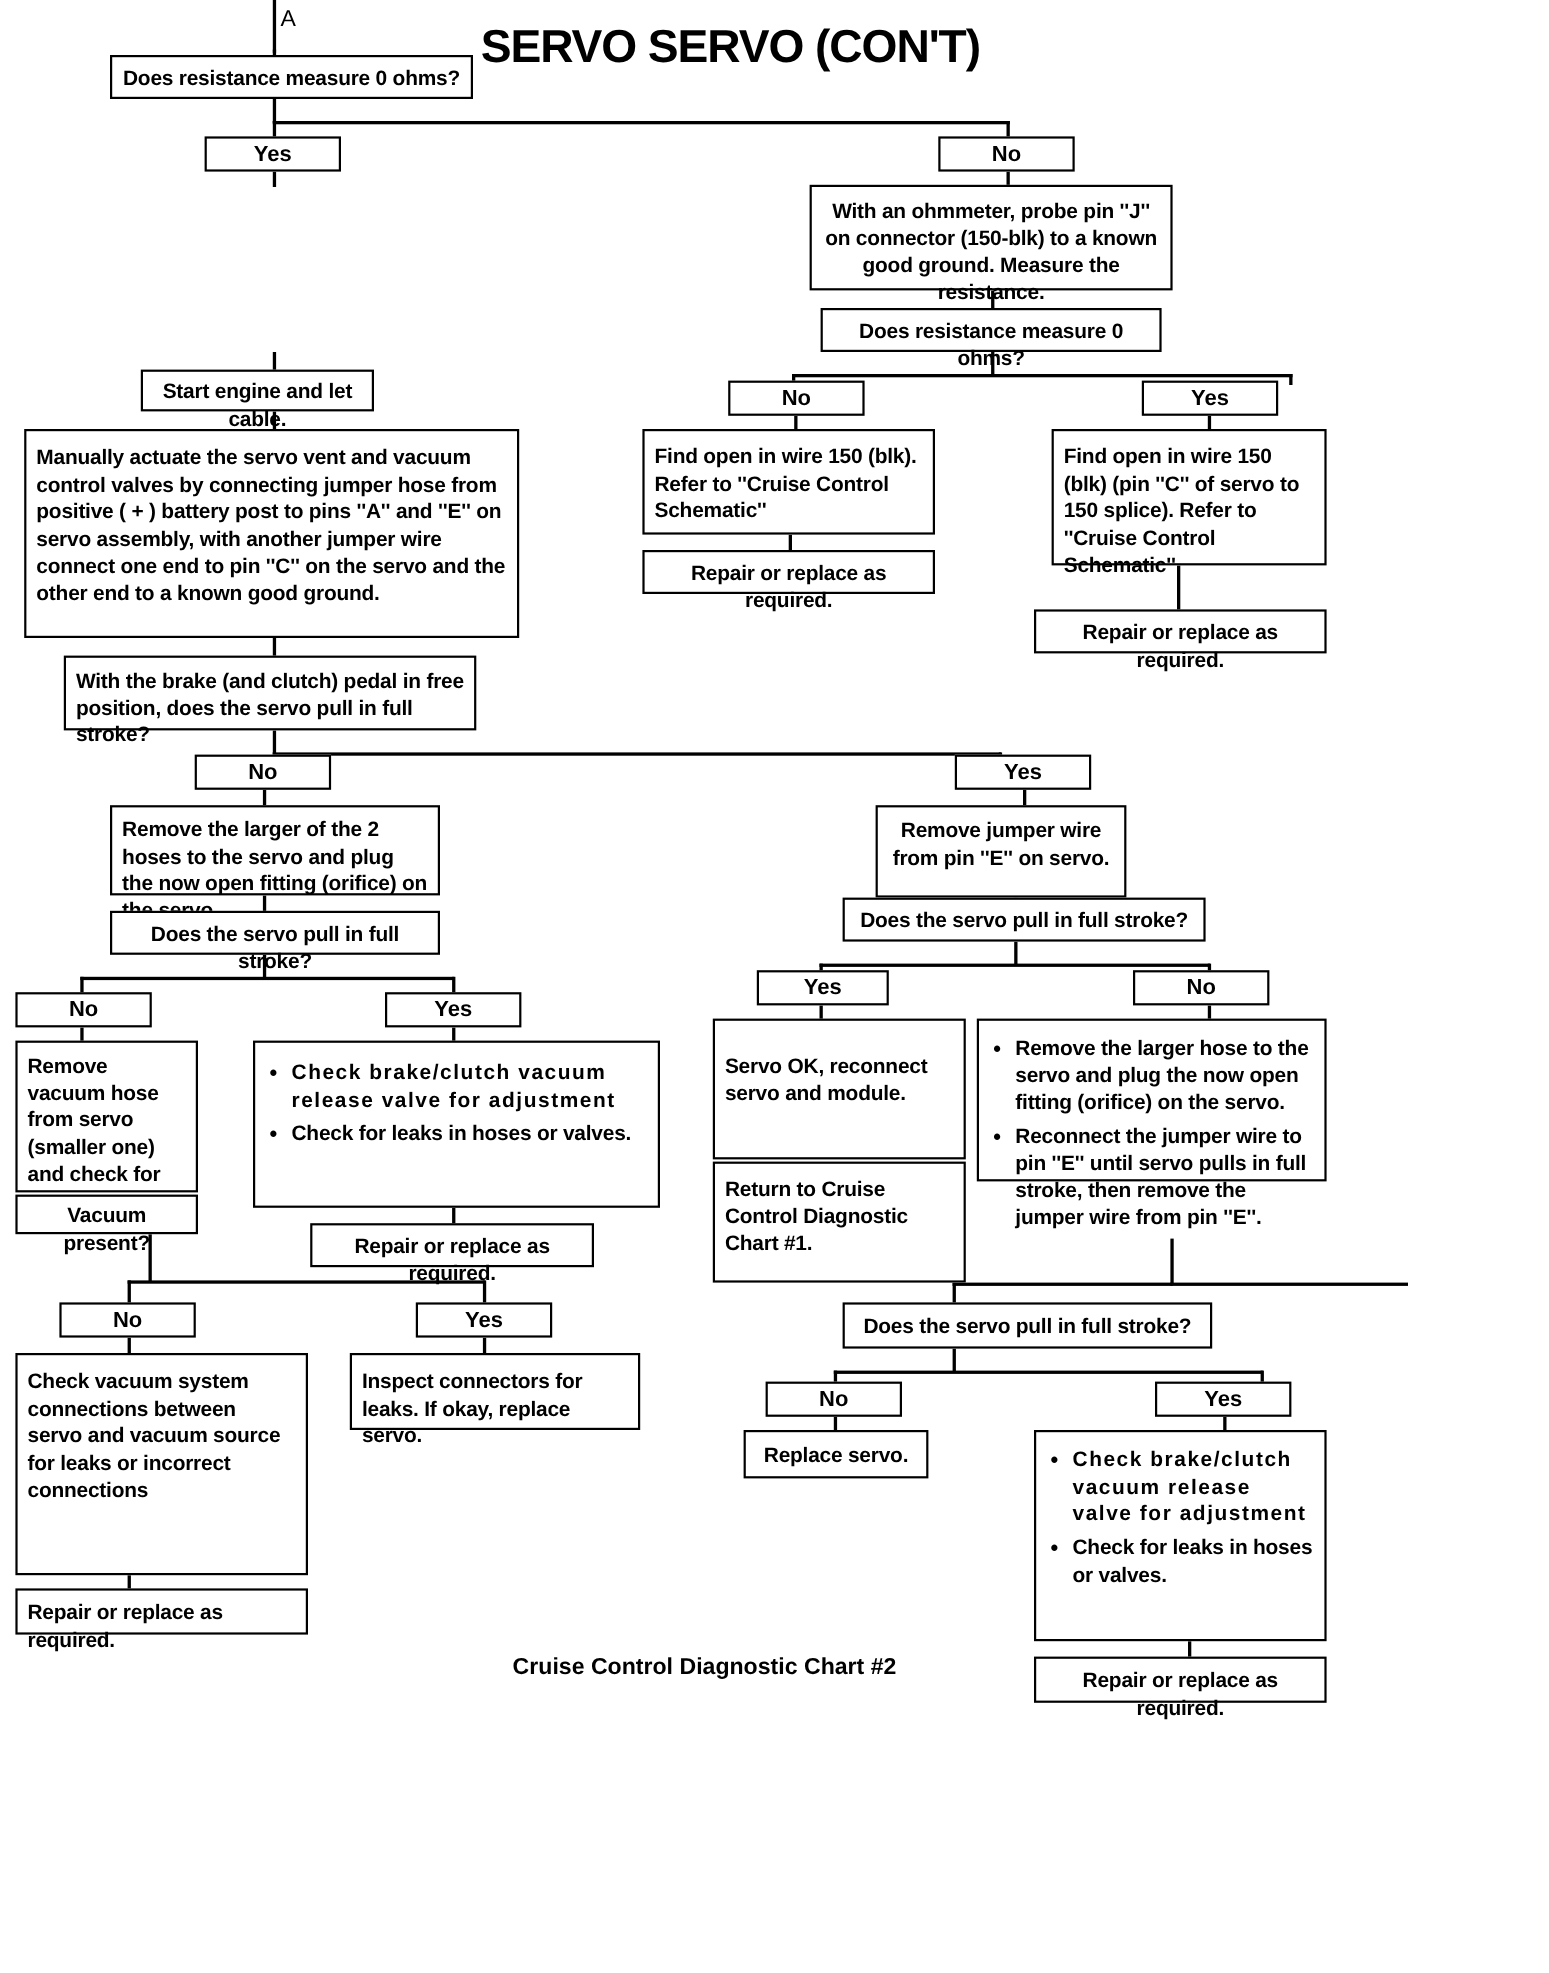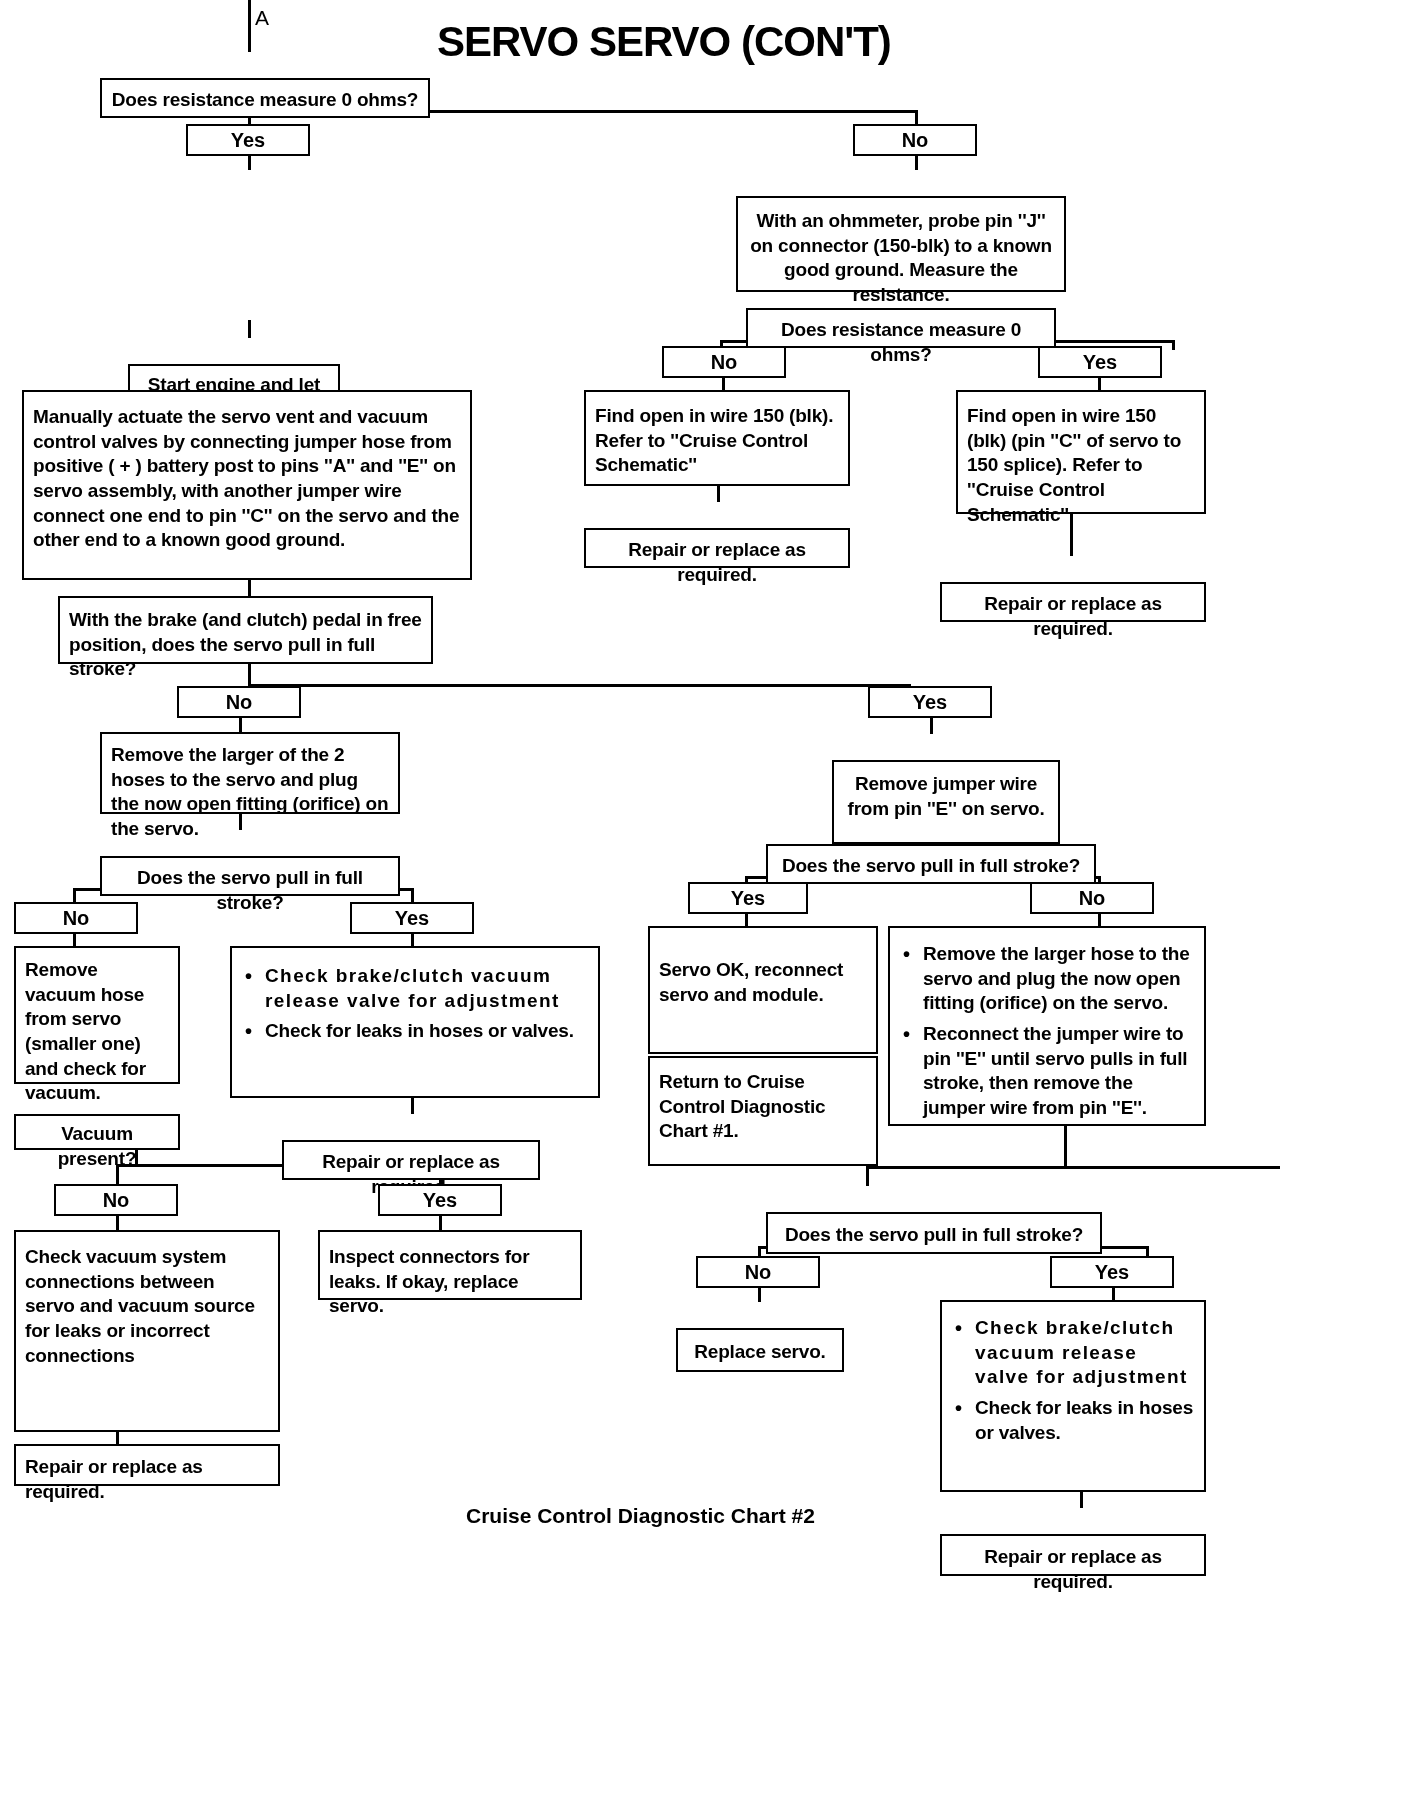--- a/index.html
+++ b/index.html
@@ -19,21 +19,21 @@
     box-sizing:border-box;
     border:2.5px solid #000;
     background:#fff;
     font-size:19px;
     line-height:1.30;
     padding:7px 9px;
     font-weight:600;
     letter-spacing:-0.2px;
     z-index:3;
   }
-  .ctr{ text-align:center;margin-top:28px; }
+  .ctr{ text-align:center; }
   .yn{
     position:absolute;
     box-sizing:border-box;
     border:2.5px solid #000;
     background:#fff;
     text-align:center;
     font-size:20px;
     font-weight:600;
     display:flex;
     align-items:center;
@@ -206,42 +206,42 @@
   <div class="ln vl" style="left:717px; top:486px; height:16px;"></div>
 
   <div class="box ctr" style="left:584px; top:500px; width:266px; height:40px; padding-top:8px;">Repair or replace as required.</div>
 
   <div class="box" style="left:956px; top:390px; width:250px; height:124px; padding-top:12px;">Find open in wire 150 (blk) (pin ''C'' of servo to 150 splice). Refer to ''Cruise Control Schematic''</div>
 
   <div class="ln vl" style="left:1070px; top:514px; height:42px;"></div>
 
   <div class="box ctr" style="left:940px; top:554px; width:266px; height:40px; padding-top:8px;">Repair or replace as required.</div>
 
-  <div class="box ctr" style="left:832px; top:732px; width:228px; height:84px; padding-top:10px;">Remove jumper wire from pin ''E'' on servo.</div>
+  <div class="box ctr" style="left:796px; top:732px; width:228px; height:84px; padding-top:10px;">Remove jumper wire from pin ''E'' on servo.</div>
 
   <div class="ln vl" style="left:922px; top:798px; height:18px;"></div>
 
   <div class="box ctr" style="left:766px; top:816px; width:330px; height:40px; padding-top:8px;">Does the servo pull in full stroke?</div>
 
   <div class="ln vl" style="left:922px; top:856px; height:22px;"></div>
   <div class="ln hl" style="left:745px; top:876px; width:355px;"></div>
   <div class="ln vl" style="left:745px; top:876px; height:14px;"></div>
   <div class="ln vl" style="left:1098px; top:876px; height:14px;"></div>
 
   <div class="yn" style="left:688px; top:882px; width:120px; height:32px;">Yes</div>
   <div class="yn" style="left:1030px; top:882px; width:124px; height:32px;">No</div>
 
   <div class="ln vl" style="left:745px; top:914px; height:14px;"></div>
   <div class="ln vl" style="left:1098px; top:914px; height:14px;"></div>
 
   <div class="box" style="left:648px; top:926px; width:230px; height:128px; padding-top:30px;">Servo OK, reconnect servo and module.</div>
 
   <div class="box" style="left:648px; top:1056px; width:230px; height:110px; padding-top:12px;">Return to Cruise Control Diagnostic Chart #1.</div>
 
-  <div class="box" style="left:888px; top:926px; width:318px; height:200px; padding-top:12px;">
+  <div class="box" style="left:888px; top:926px; width:318px; height:148px; padding-top:12px;">
     <ul class="bl">
       <li>Remove the larger hose to the servo and plug the now open fitting (orifice) on the servo.</li>
       <li>Reconnect the jumper wire to pin ''E'' until servo pulls in full stroke, then remove the jumper wire from pin ''E''.</li>
     </ul>
   </div>
 
   <div class="ln vl" style="left:1064px; top:1126px; height:42px;"></div>
   <div class="ln hl" style="left:1064px; top:1166px; width:216px;"></div>
   <div class="ln vl" style="left:1064px; top:1166px; height:0px;"></div>
   <div class="ln hl" style="left:866px; top:1166px; width:200px;"></div>

